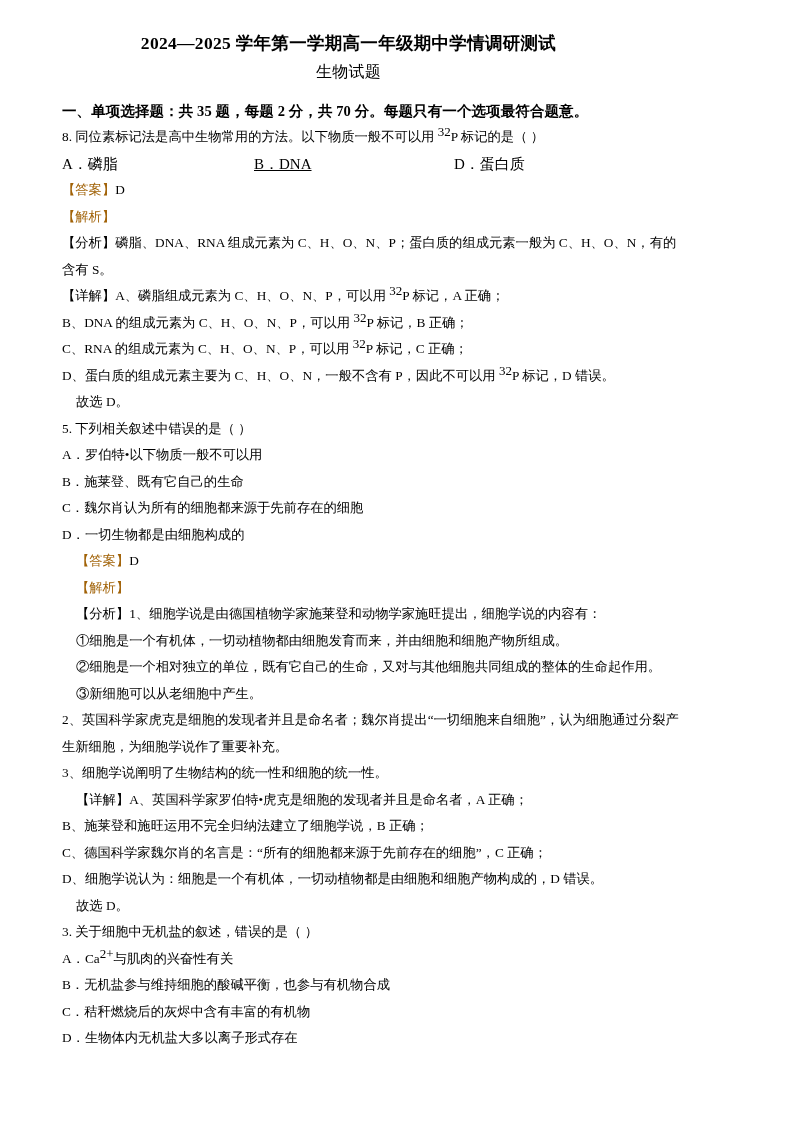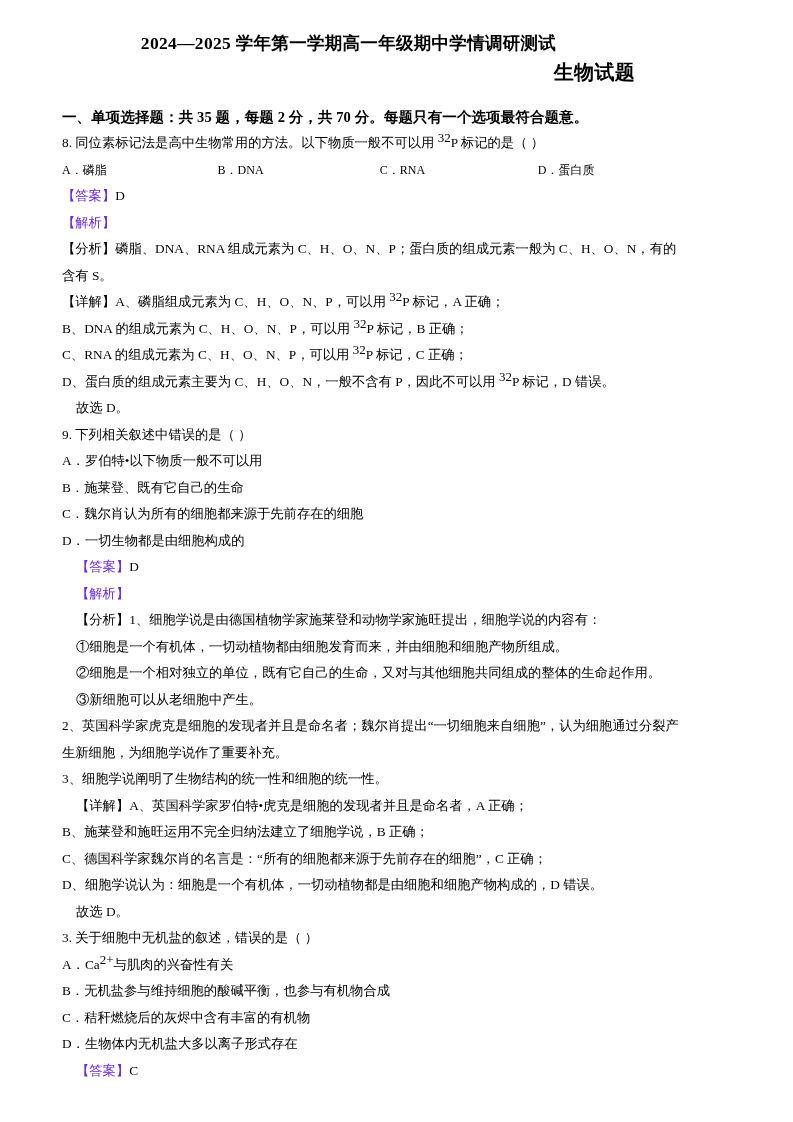--- a/index.html
+++ b/index.html
@@ -23,55 +23,55 @@
     padding: 28px 62px 20px 62px;
   }
   .title {
     text-align: center;
     font-weight: bold;
     font-size: 17.5px;
     line-height: 30px;
     letter-spacing: 0.3px;
   }
   .subtitle {
-    text-align: right;
-    font-weight: bold;
-    font-size: 20px;
+    text-align: center;
+    font-weight: normal;
+    font-size: 16px;
     line-height: 28px;
     letter-spacing: 0.3px;
   }
   .section-head {
     font-weight: bold;
     font-size: 14.5px;
     line-height: 26px;
-    margin-top: 18px;
+    margin-top: 12px;
     letter-spacing: 0.1px;
   }
   .line {
     font-size: 13.3px;
     line-height: 26.5px;
     white-space: nowrap;
   }
   .blue {
-    color: #6d28d9;
+    color: #a16207;
   }
   .indent {
     padding-left: 14px;
   }
   .opt-row {
-    font-size: 12px;
+    font-size: 15px;
     line-height: 26.5px;
     display: flex;
     width: 100%;
   }
   .opt-row > span {
     display: inline-block;
   }
   .oA { width: 192px; }
-  .oB { width: 200px; }
+  .oB { width: 200px; text-decoration: underline; }
   .oC { width: 195px; }
   .oD { width: 120px; }
   sup {
     font-size: 13px;
     vertical-align: super;
     line-height: 0;
   }
 </style>
 </head>
 <body>
@@ -82,21 +82,20 @@
   <div class="subtitle">生物试题</div>
 
   <div class="section-head">一、单项选择题：共 35 题，每题 2 分，共 70 分。每题只有一个选项最符合题意。</div>
 
   <div class="line">
     <span>8. 同位素标记法是高中生物常用的方法。以下物质一般不可以用 </span><sup>32</sup><span>P 标记的是（      ）</span>
   </div>
   <div class="opt-row">
     <span class="oA">A．磷脂</span>
     <span class="oB">B．DNA</span>
-    <span class="oC">C．RNA</span>
     <span class="oD">D．蛋白质</span>
   </div>
   <div class="line">
     <span class="blue">【答案】</span><span>D</span>
   </div>
   <div class="line blue">【解析】</div>
   <div class="line">【分析】磷脂、DNA、RNA 组成元素为 C、H、O、N、P；蛋白质的组成元素一般为 C、H、O、N，有的</div>
   <div class="line">含有 S。</div>
 
   <div class="line">
@@ -106,21 +105,21 @@
     <span>B、DNA 的组成元素为 C、H、O、N、P，可以用 </span><sup>32</sup><span>P 标记，B 正确；</span>
   </div>
   <div class="line">
     <span>C、RNA 的组成元素为 C、H、O、N、P，可以用 </span><sup>32</sup><span>P 标记，C 正确；</span>
   </div>
   <div class="line">
     <span>D、蛋白质的组成元素主要为 C、H、O、N，一般不含有 P，因此不可以用 </span><sup>32</sup><span>P 标记，D 错误。</span>
   </div>
   <div class="line indent">故选 D。</div>
 
-  <div class="line">9. 下列相关叙述中错误的是（      ）</div>
+  <div class="line">5. 下列相关叙述中错误的是（      ）</div>
   <div class="line">A．罗伯特•以下物质一般不可以用</div>
   <div class="line">B．施莱登、既有它自己的生命</div>
   <div class="line">C．魏尔肖认为所有的细胞都来源于先前存在的细胞</div>
   <div class="line">D．一切生物都是由细胞构成的</div>
   <div class="line indent">
     <span class="blue">【答案】</span><span>D</span>
   </div>
   <div class="line indent blue">【解析】</div>
   <div class="line indent">【分析】1、细胞学说是由德国植物学家施莱登和动物学家施旺提出，细胞学说的内容有：</div>
   <div class="line indent">①细胞是一个有机体，一切动植物都由细胞发育而来，并由细胞和细胞产物所组成。</div>
@@ -135,17 +134,14 @@
   <div class="line">D、细胞学说认为：细胞是一个有机体，一切动植物都是由细胞和细胞产物构成的，D 错误。</div>
   <div class="line indent">故选 D。</div>
 
   <div class="line">3. 关于细胞中无机盐的叙述，错误的是（      ）</div>
   <div class="line">
     <span>A．Ca</span><sup>2+</sup><span>与肌肉的兴奋性有关</span>
   </div>
   <div class="line">B．无机盐参与维持细胞的酸碱平衡，也参与有机物合成</div>
   <div class="line">C．秸秆燃烧后的灰烬中含有丰富的有机物</div>
   <div class="line">D．生物体内无机盐大多以离子形式存在</div>
-  <div class="line indent">
-    <span class="blue">【答案】</span><span>C</span>
-  </div>
 
 </div>
 
 </body></html>

